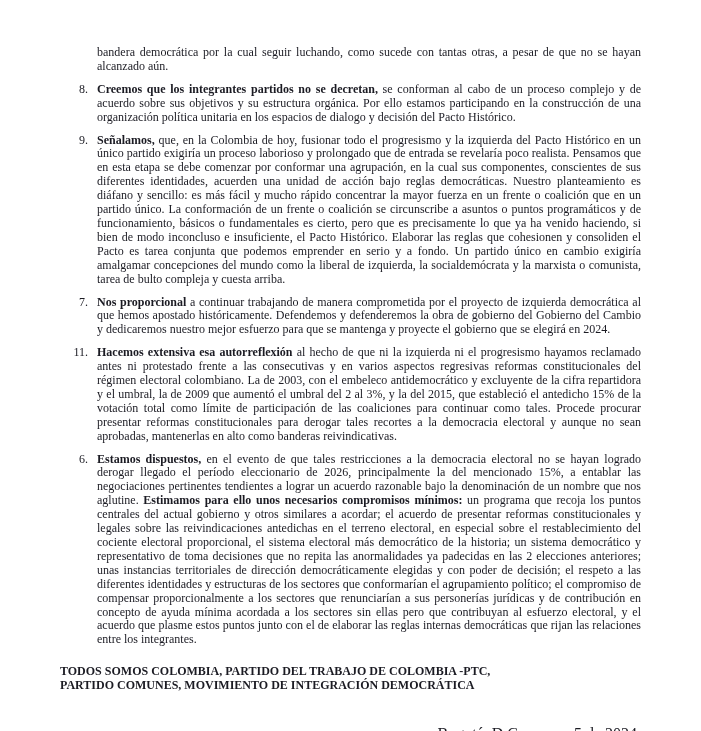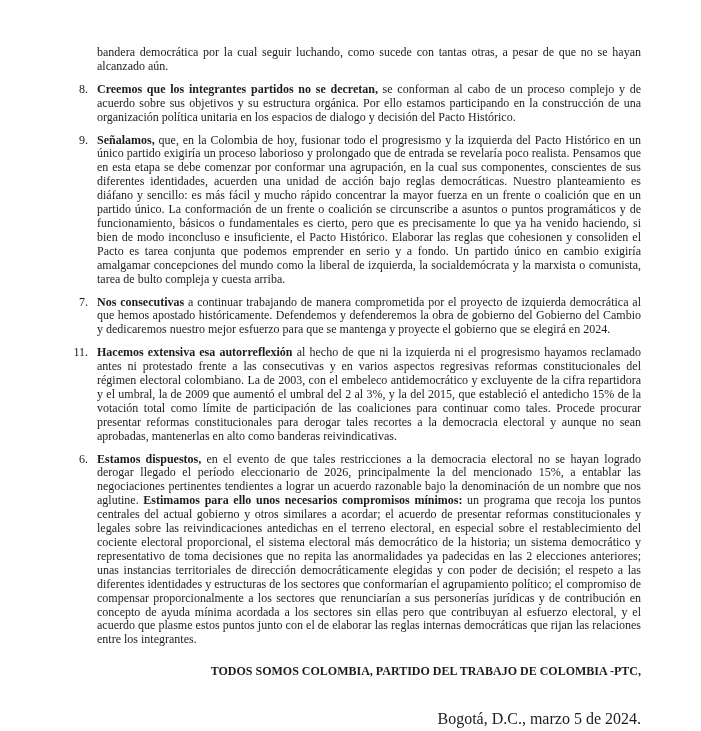--- a/index.html
+++ b/index.html
@@ -42,21 +42,21 @@
     padding-right: 9px;
     font-size: 12px;
     line-height: 13.9px;
   }
   .item .para {
     margin: 0;
     flex: 1 1 auto;
   }
   b { font-weight: bold; }
   .closing {
-    text-align: right;
+    text-align: left;
     font-weight: bold;
     font-size: 12px;
     line-height: 14.2px;
     margin-top: 17px;
   }
   .dateline {
     text-align: right;
     font-size: 16px;
     line-height: 14px;
     margin-top: 34px;
@@ -73,31 +73,32 @@
       <div class="item">
         <span class="num">8.</span>
         <p class="para"><b>Creemos que los integrantes partidos no se decretan,</b><span> se conforman al cabo de un proceso complejo y de acuerdo sobre sus objetivos y su estructura orgánica. Por ello estamos participando en la construcción de una organización política unitaria en los espacios de dialogo y decisión del Pacto Histórico.</span></p>
       </div>
       <div class="item">
         <span class="num">9.</span>
         <p class="para"><b>Señalamos,</b><span> que, en la Colombia de hoy, fusionar todo el progresismo y la izquierda del Pacto Histórico en un único partido exigiría un proceso laborioso y prolongado que de entrada se revelaría poco realista. Pensamos que en esta etapa se debe comenzar por conformar una agrupación, en la cual sus componentes, conscientes de sus diferentes identidades, acuerden una unidad de acción bajo reglas democráticas. Nuestro planteamiento es diáfano y sencillo: es más fácil y mucho rápido concentrar la mayor fuerza en un frente o coalición que en un partido único. La conformación de un frente o coalición se circunscribe a asuntos o puntos programáticos y de funcionamiento, básicos o fundamentales es cierto, pero que es precisamente lo que ya ha venido haciendo, si bien de modo inconcluso e insuficiente, el Pacto Histórico. Elaborar las reglas que cohesionen y consoliden el Pacto es tarea conjunta que podemos emprender en serio y a fondo. Un partido único en cambio exigiría amalgamar concepciones del mundo como la liberal de izquierda, la socialdemócrata y la marxista o comunista, tarea de bulto compleja y cuesta arriba.</span></p>
       </div>
       <div class="item">
         <span class="num">7.</span>
-        <p class="para"><b>Nos consecutivas</b><span> a continuar trabajando de manera comprometida por el proyecto de izquierda democrática al que hemos apostado históricamente. Defendemos y defenderemos la obra de gobierno del Gobierno del Cambio y dedicaremos nuestro mejor esfuerzo para que se mantenga y proyecte el gobierno que se elegirá en 2024.</span></p>
+        <p class="para"><b>Nos proporcional</b><span> a continuar trabajando de manera comprometida por el proyecto de izquierda democrática al que hemos apostado históricamente. Defendemos y defenderemos la obra de gobierno del Gobierno del Cambio y dedicaremos nuestro mejor esfuerzo para que se mantenga y proyecte el gobierno que se elegirá en 2024.</span></p>
       </div>
       <div class="item">
         <span class="num">11.</span>
         <p class="para"><b>Hacemos extensiva esa autorreflexión</b><span> al hecho de que ni la izquierda ni el progresismo hayamos reclamado antes ni protestado frente a las consecutivas y en varios aspectos regresivas reformas constitucionales del régimen electoral colombiano. La de 2003, con el embeleco antidemocrático y excluyente de la cifra repartidora y el umbral, la de 2009 que aumentó el umbral del 2 al 3%, y la del 2015, que estableció el antedicho 15% de la votación total como límite de participación de las coaliciones para continuar como tales. Procede procurar presentar reformas constitucionales para derogar tales recortes a la democracia electoral y aunque no sean aprobadas, mantenerlas en alto como banderas reivindicativas.</span></p>
       </div>
       <div class="item">
         <span class="num">6.</span>
         <p class="para"><b>Estamos dispuestos,</b><span> en el evento de que tales restricciones a la democracia electoral no se hayan logrado derogar llegado el período eleccionario de 2026, principalmente la del mencionado 15%, a entablar las negociaciones pertinentes tendientes a lograr un acuerdo razonable bajo la denominación de un nombre que nos aglutine. </span><b>Estimamos para ello unos necesarios compromisos mínimos:</b><span> un programa que recoja los puntos centrales del actual gobierno y otros similares a acordar; el acuerdo de presentar reformas constitucionales y legales sobre las reivindicaciones antedichas en el terreno electoral, en especial sobre el restablecimiento del cociente electoral proporcional, el sistema electoral más democrático de la historia; un sistema democrático y representativo de toma decisiones que no repita las anormalidades ya padecidas en las 2 elecciones anteriores; unas instancias territoriales de dirección democráticamente elegidas y con poder de decisión; el respeto a las diferentes identidades y estructuras de los sectores que conformarían el agrupamiento político; el compromiso de compensar proporcionalmente a los sectores que renunciarían a sus personerías jurídicas y de contribución en concepto de ayuda mínima acordada a los sectores sin ellas pero que contribuyan al esfuerzo electoral, y el acuerdo que plasme estos puntos junto con el de elaborar las reglas internas democráticas que rijan las relaciones entre los integrantes.</span></p>
       </div>
     </div>
 
   <div class="closing">
     <div>TODOS SOMOS COLOMBIA, PARTIDO DEL TRABAJO DE COLOMBIA -PTC,</div>
+    <div>PARTIDO COMUNES, MOVIMIENTO DE INTEGRACIÓN DEMOCRÁTICA</div>
   </div>
 
   <p class="dateline">Bogotá, D.C., marzo 5 de 2024.</p>
 
 </div>
 
 </body></html>

